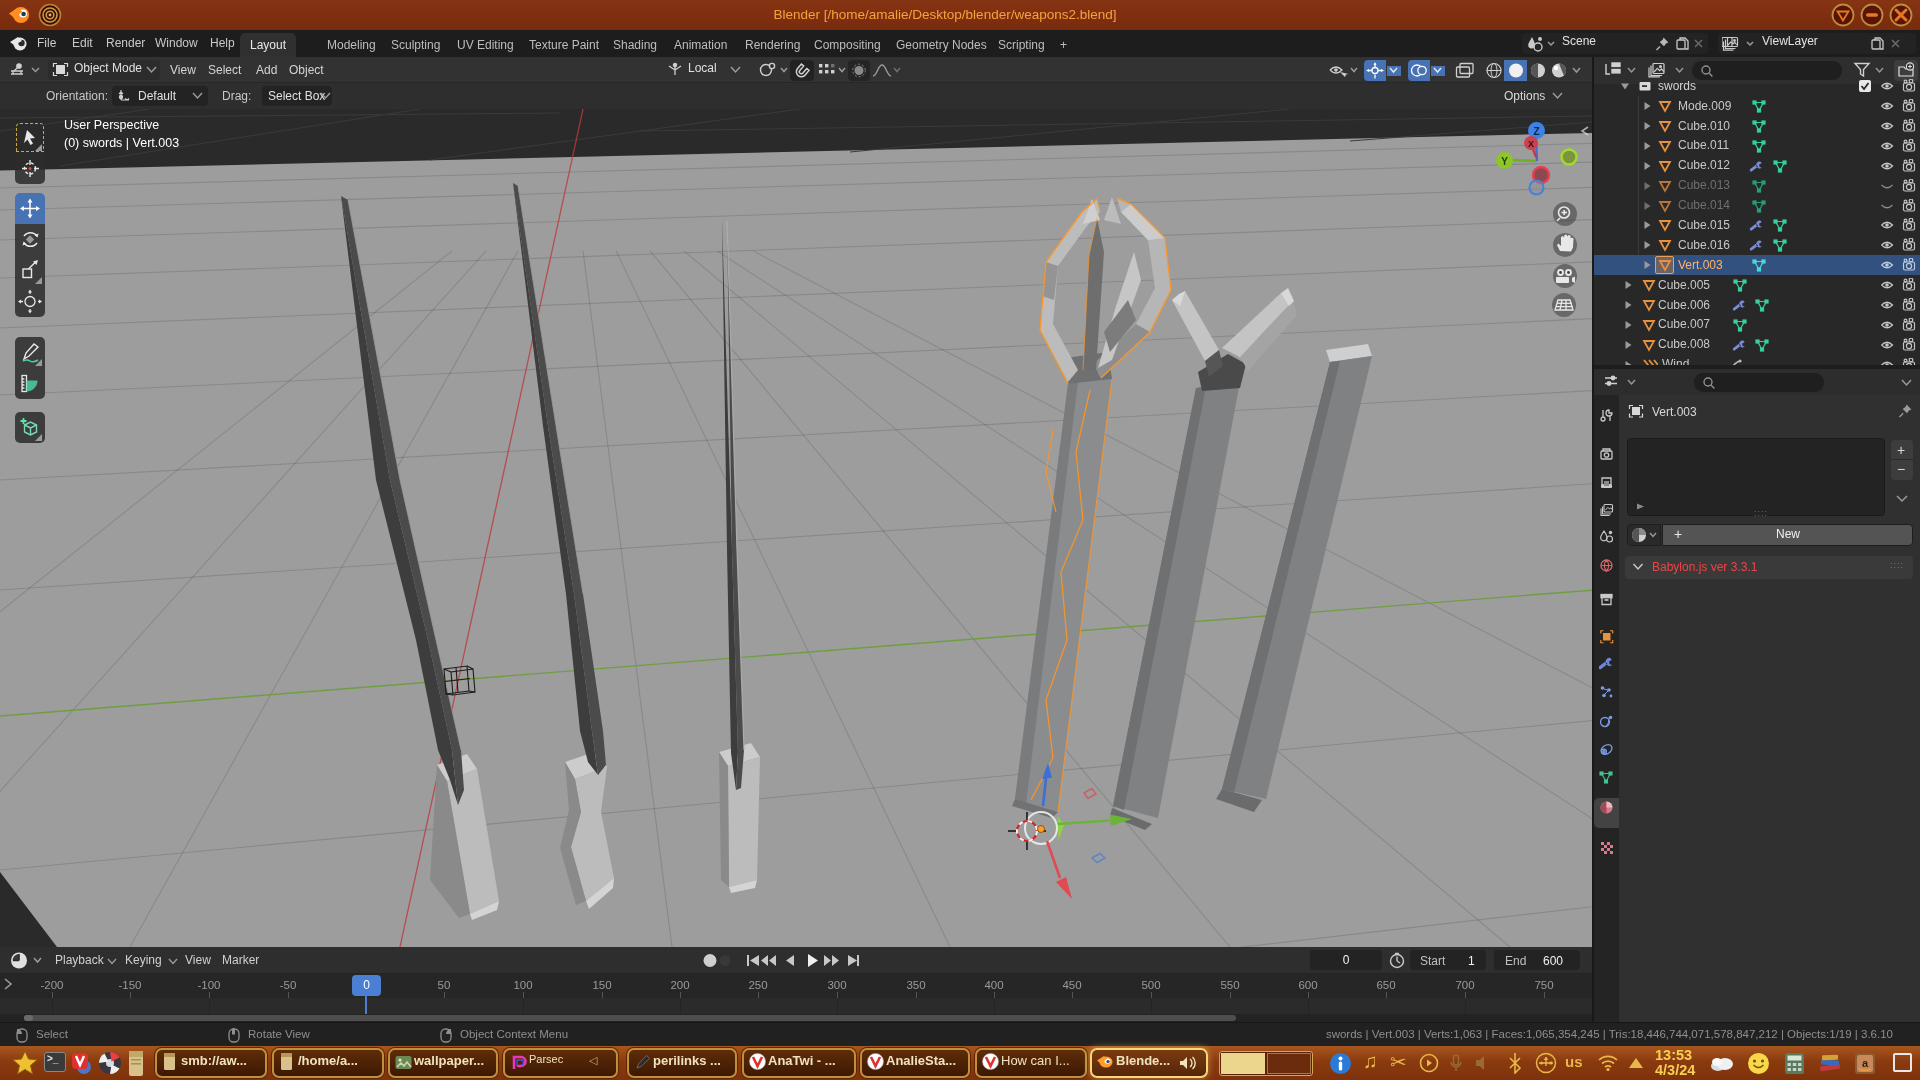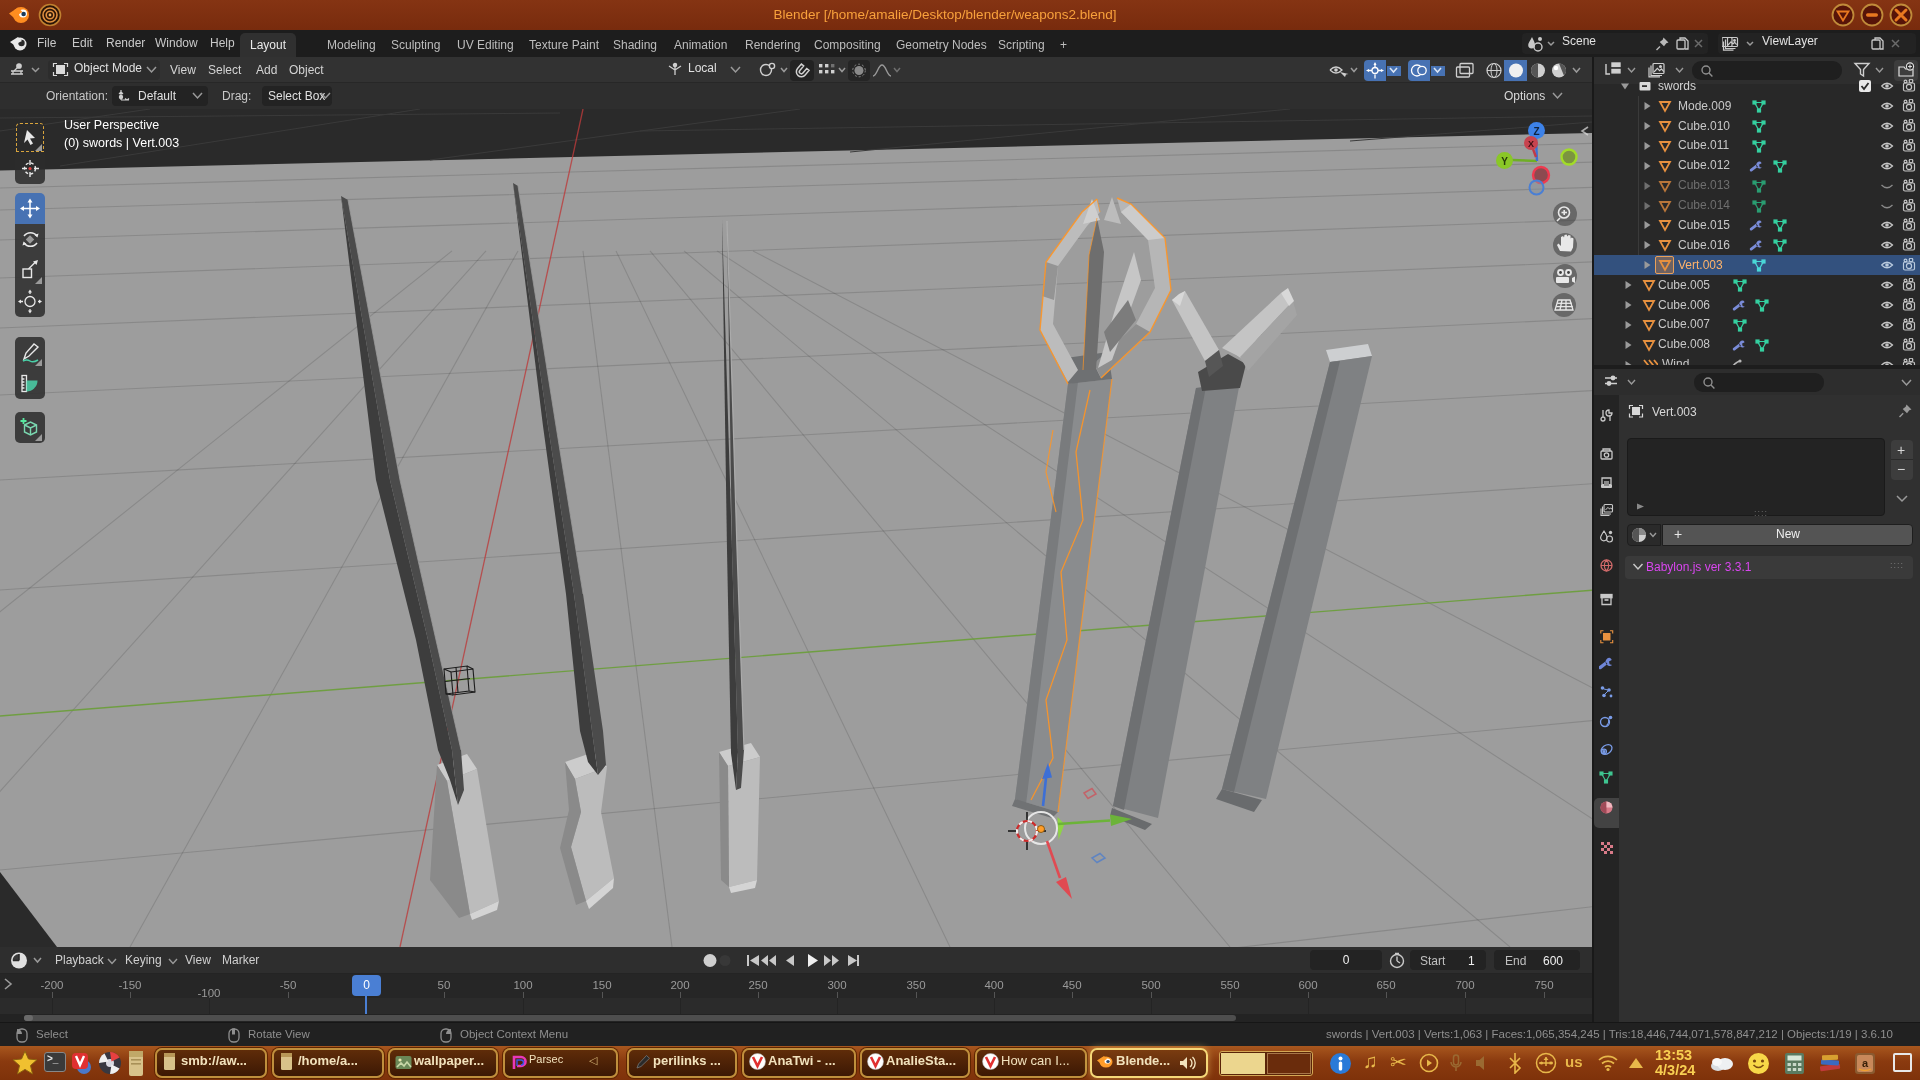--- a/index.html
+++ b/index.html
@@ -546,21 +546,21 @@
       </svg>
 <div class="abs field" style="left:1410px;top:3px;width:76px;height:20px"></div>
 <div class="abs" style="left:1420px;top:7px;font-size:12px;color:#c0c0c0">Start</div>
 <div class="abs" style="left:1468px;top:7px;font-size:12px;color:#f0f0f0">1</div>
 <div class="abs field" style="left:1494px;top:3px;width:86px;height:20px"></div>
 <div class="abs" style="left:1505px;top:7px;font-size:12px;color:#c0c0c0">End</div>
 <div class="abs" style="left:1543px;top:7px;font-size:12px;color:#f0f0f0">600</div>
 <div class="abs" style="left:0;top:27px;width:1592px;height:24px;background:#262626"></div>
 <div class="abs" style="left:22px;top:32px;width:60px;text-align:center;font-size:11.5px;color:#9a9a9a">-200</div>
       <div class="abs" style="left:100px;top:32px;width:60px;text-align:center;font-size:11.5px;color:#9a9a9a">-150</div>
-      <div class="abs" style="left:179px;top:40px;width:60px;text-align:center;font-size:11.5px;color:#9a9a9a">-100</div>
+      <div class="abs" style="left:179px;top:32px;width:60px;text-align:center;font-size:11.5px;color:#9a9a9a">-100</div>
       <div class="abs" style="left:258px;top:32px;width:60px;text-align:center;font-size:11.5px;color:#9a9a9a">-50</div>
       <div class="abs" style="left:414px;top:32px;width:60px;text-align:center;font-size:11.5px;color:#9a9a9a">50</div>
       <div class="abs" style="left:493px;top:32px;width:60px;text-align:center;font-size:11.5px;color:#9a9a9a">100</div>
       <div class="abs" style="left:572px;top:32px;width:60px;text-align:center;font-size:11.5px;color:#9a9a9a">150</div>
       <div class="abs" style="left:650px;top:32px;width:60px;text-align:center;font-size:11.5px;color:#9a9a9a">200</div>
       <div class="abs" style="left:728px;top:32px;width:60px;text-align:center;font-size:11.5px;color:#9a9a9a">250</div>
       <div class="abs" style="left:807px;top:32px;width:60px;text-align:center;font-size:11.5px;color:#9a9a9a">300</div>
       <div class="abs" style="left:886px;top:32px;width:60px;text-align:center;font-size:11.5px;color:#9a9a9a">350</div>
       <div class="abs" style="left:964px;top:32px;width:60px;text-align:center;font-size:11.5px;color:#9a9a9a">400</div>
       <div class="abs" style="left:1042px;top:32px;width:60px;text-align:center;font-size:11.5px;color:#9a9a9a">450</div>
@@ -1113,21 +1113,21 @@
         <path d="M9,2 a7,7 0 0 1 7,7 l-7,0 z" fill="#8a8a8a"></path>
         <path d="M20,7 l3,3.5 3,-3.5" stroke="#9a9a9a" stroke-width="1.4" fill="none"></path>
       </svg>
 <div class="abs" style="left:68px;top:467px;width:251px;height:22px;background:#545454;border-radius:0 4px 4px 0;border:1px solid #1e1e1e"></div>
 <div class="abs" style="left:80px;top:469px;color:#e8e8e8;font-size:14px">+</div>
 <div class="abs" style="left:182px;top:470px;color:#f0f0f0;font-size:12px">New</div>
 <div class="abs" style="left:31px;top:499px;width:288px;height:23px;background:#3a3a3a;border-radius:4px"></div>
 <svg class="abs" style="left:38px;top:504px" width="12" height="12">
         <path d="M1.5,3 l4.5,5 4.5,-5" stroke="#c8c8c8" stroke-width="1.5" fill="none"></path>
       </svg>
-<div class="abs" style="left:52px;top:503px;color:#d946ef;font-size:12px">Babylon.js ver 3.3.1</div>
+<div class="abs" style="left:58px;top:503px;color:#ef4444;font-size:12px">Babylon.js ver 3.3.1</div>
 <div class="abs" style="left:296px;top:503px;color:#7a7a7a;font-size:9px;letter-spacing:1px">::::</div>
 <svg class="abs" style="left:5px;top:351px" width="15" height="15" viewBox="0 0 15 15">
         <g stroke="#c8c8c8" stroke-width="1.3" fill="none">
           <path d="M4,2 v7 m-2,2 a2,2 0 1 0 4,0 a2,2 0 1 0 -4,0"></path>
           <path d="M10,2 a3,3 0 1 0 3,3 l-3,0 z M11,7 v6"></path>
         </g>
       </svg>
 <svg class="abs" style="left:5px;top:389px" width="15" height="15" viewBox="0 0 15 15">
         <g fill="none" stroke="#c8c8c8" stroke-width="1.3">
           <rect x="2" y="5" width="11" height="8" rx="1"></rect>

